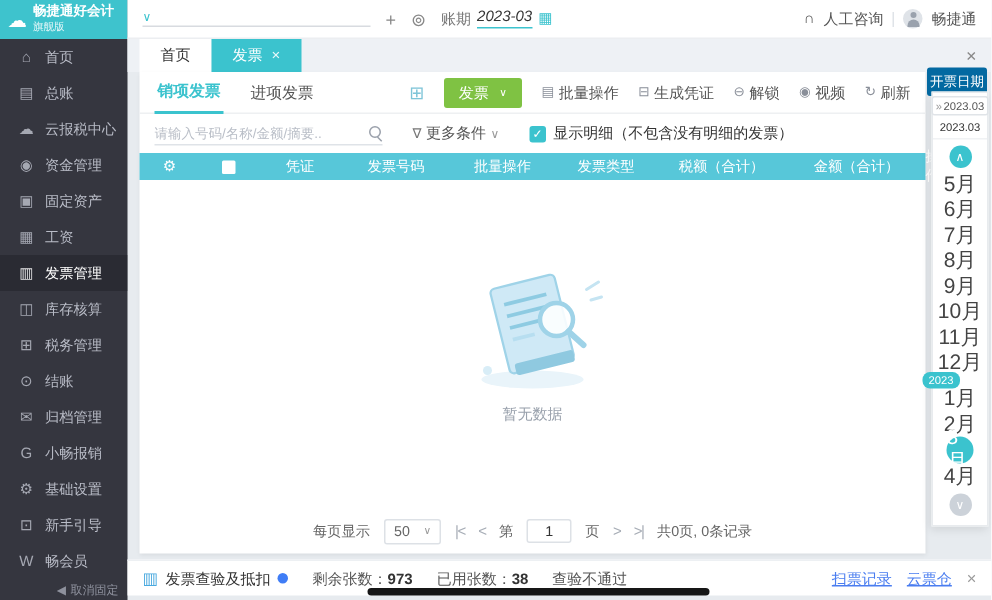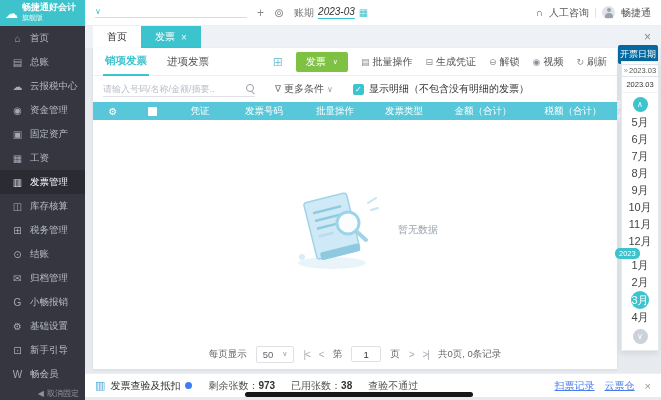--- a/index.html
+++ b/index.html
@@ -67,21 +67,21 @@
   .chk { width:11px; height:11px; background:#3bc3ce; border-radius:2px; color:#fff; font-size:8px; display:flex; align-items:center; justify-content:center; }
   .chk-label { color:#333; }
 
   .thead { height:18px; background:#57c7d9; color:#fff; display:flex; align-items:center; font-size:9.5px; }
   .th { text-align:center; flex-shrink:0; }
   .th-gear { width:40px; font-size:10px; }
   .th-cb { width:38px; display:flex; justify-content:center; }
   .th-cb span { width:9px; height:9px; background:#fff; border-radius:1px; display:block; }
   .c0{width:58px;} .c1{width:70px;} .c2{width:72px;} .c3{width:66px;} .c4{width:92px;} .c5{width:88px;} .c6{flex:1;}
 
-  .tbody-empty { flex:1; display:flex; flex-direction:row; align-items:center; justify-content:center; gap:6px; }
+  .tbody-empty { flex:1; display:flex; flex-direction:column; align-items:center; justify-content:center; gap:6px; }
   .empty-text { color:#9aa2ad; font-size:10px; }
 
   .pagination { height:30px; display:flex; align-items:center; justify-content:center; gap:9px; color:#666; font-size:9.5px; }
   .pp-select { border:1px solid #dde1e6; border-radius:2px; padding:2px 6px; display:flex; align-items:center; gap:9px; cursor:pointer; }
   .pp-select .chevg { color:#999; font-size:7px; }
   .pg-icon { color:#a7adb6; font-size:10px; letter-spacing:-1px; cursor:pointer; }
   .pg-input { width:30px; height:16px; border:1px solid #dde1e6; border-radius:2px; text-align:center; font-size:9.5px; color:#333; outline:0; }
 
   .bottombar { height:24px; background:#fff; border-top:1px solid #edf0f3; display:flex; align-items:center; gap:16px; padding:0 10px; margin-bottom:3px; }
   .bb-title { display:flex; align-items:center; gap:5px; color:#333; }
@@ -95,21 +95,21 @@
 
   
   .datebtn { position:absolute; top:45px; right:3px; width:40px; background:#0369a1; color:#fff; font-size:9px; text-align:center; padding:3px 0; border-radius:2px; z-index:6; cursor:pointer; }
   .datepanel { position:absolute; top:61px; right:2px; width:38px; background:#fff; border:1px solid #e8ebee; box-shadow:-1px 2px 6px rgba(0,0,0,.10); z-index:6; display:flex; flex-direction:column; align-items:center; padding:2px 0 4px; }
   .dp-input { display:flex; align-items:center; gap:1px; border:1px solid #e0e4e8; border-radius:2px; padding:1px 2px; font-size:7.5px; color:#555; margin-bottom:2px; cursor:pointer; }
   .dp-guill { color:#999; }
   .dp-header { font-size:7.5px; color:#333; padding:1px 0 3px; width:100%; text-align:center; border-bottom:1px solid #f0f2f4; }
   .dp-up,.dp-down { width:15px; height:15px; border-radius:50%; color:#fff; font-size:8px; display:flex; align-items:center; justify-content:center; margin:4px 0 2px; cursor:pointer; }
   .dp-up { background:#3bc3ce; }
   .dp-down { background:#ccd2d9; margin-top:3px; }
-  .dp-month { height:17px; width:100%; display:flex; align-items:center; justify-content:center; font-size:11px; color:#444; cursor:pointer; }
+  .dp-month { height:17px; width:100%; display:flex; align-items:center; justify-content:center; font-size:14px; color:#444; cursor:pointer; }
   .dp-month.selected { width:18px; height:18px; border-radius:50%; background:#3bc3ce; color:#fff; margin:0 auto; }
   .dp-year { align-self:flex-start; margin:-2px 0 -2px -7px; background:#3bc3ce; color:#fff; font-size:7.5px; line-height:11px; padding:0 4px; border-radius:5px; }
 
   .blackbar { position:absolute; left:245px; top:392px; width:228px; height:5px; background:#161616; border-radius:3px; z-index:9; }
 </style>
 </head>
 <body>
 
 <div class="app">
 
@@ -274,22 +274,22 @@
 
       <div class="thead">
         <div class="th th-gear">⚙</div>
         <div class="th th-cb">
             <span></span>
           </div>
         <div class="th c0">凭证</div>
         <div class="th c1">发票号码</div>
         <div class="th c2">批量操作</div>
         <div class="th c3">发票类型</div>
+        <div class="th c5">税额（合计）</div>
         <div class="th c4">金额（合计）</div>
-        <div class="th c5">税额（合计）</div>
         <div class="th c6">操作</div>
       </div>
 
       <div class="tbody-empty">
         <svg width="120" height="86" viewBox="0 0 120 86">
           <ellipse cx="60" cy="76" rx="34" ry="6" fill="#e9f4fa"></ellipse>
           <g transform="rotate(-14 60 40)">
             <rect x="38" y="10" width="44" height="58" rx="3" fill="#cfe9f6" stroke="#9fd3e8" stroke-width="1.5"></rect>
             <rect x="42" y="62" width="40" height="8" rx="2" fill="#8fc9e0"></rect>
             <line x1="45" y1="22" x2="74" y2="22" stroke="#8ecbe2" stroke-width="2.5"></line>

